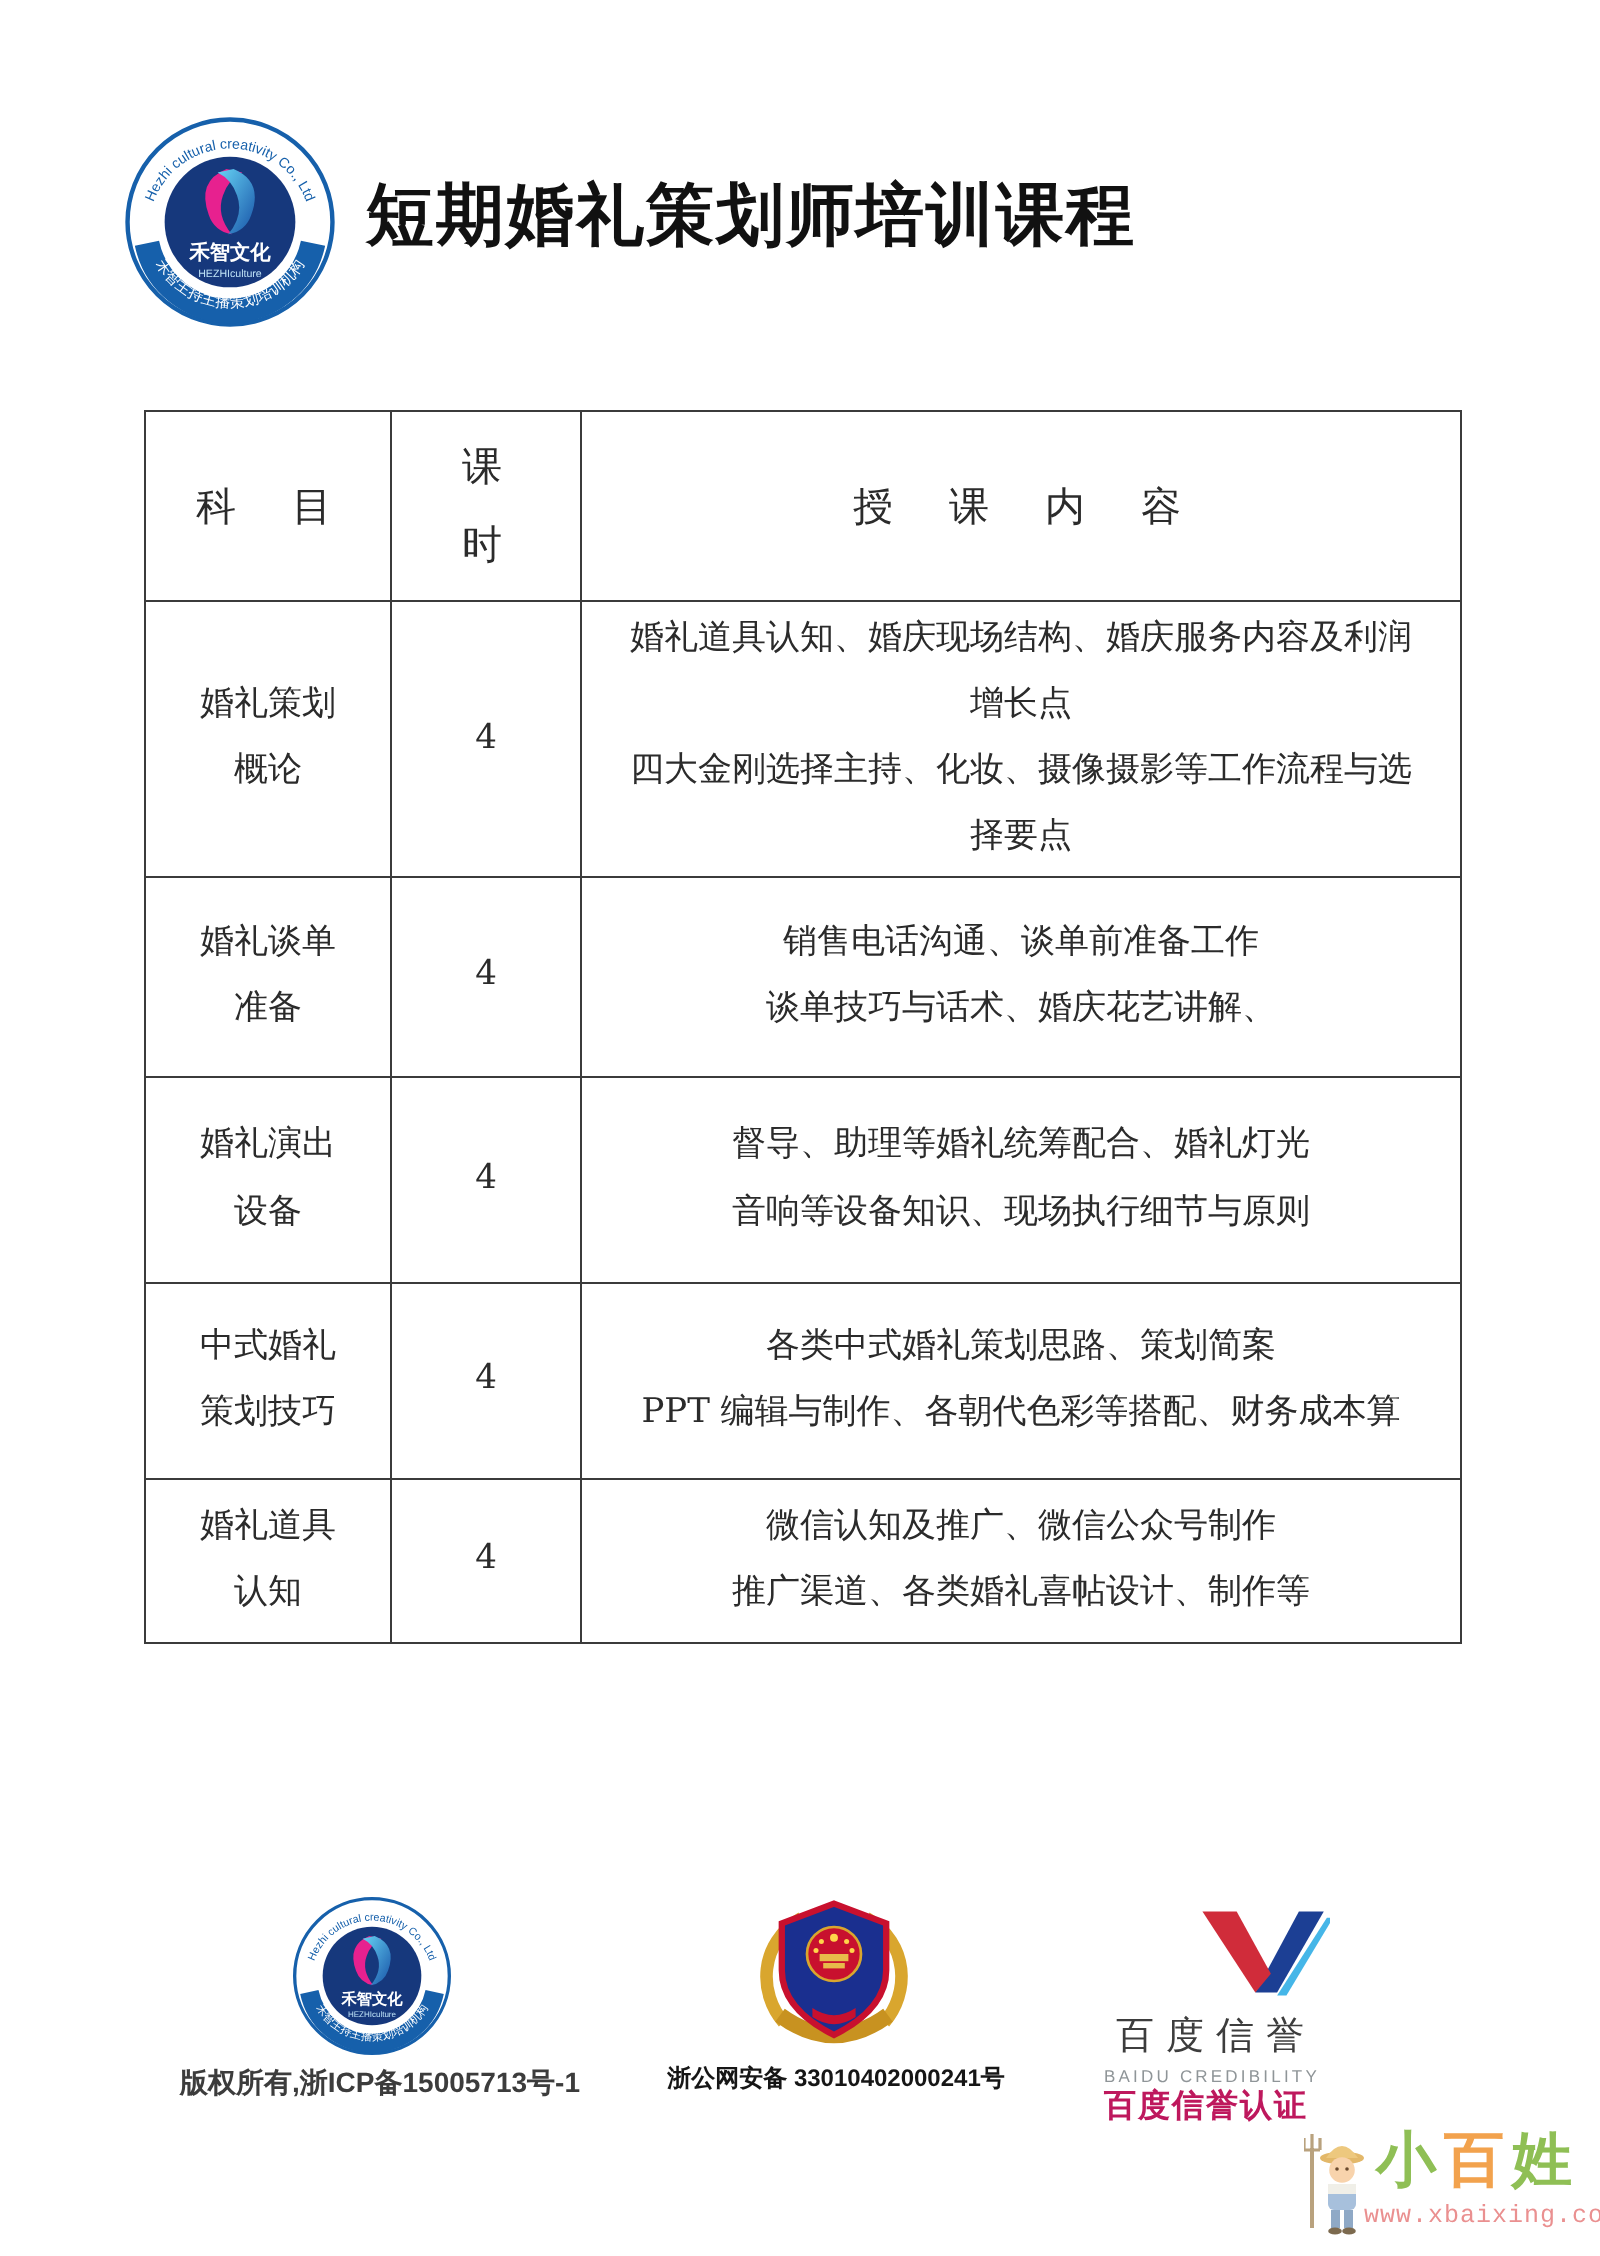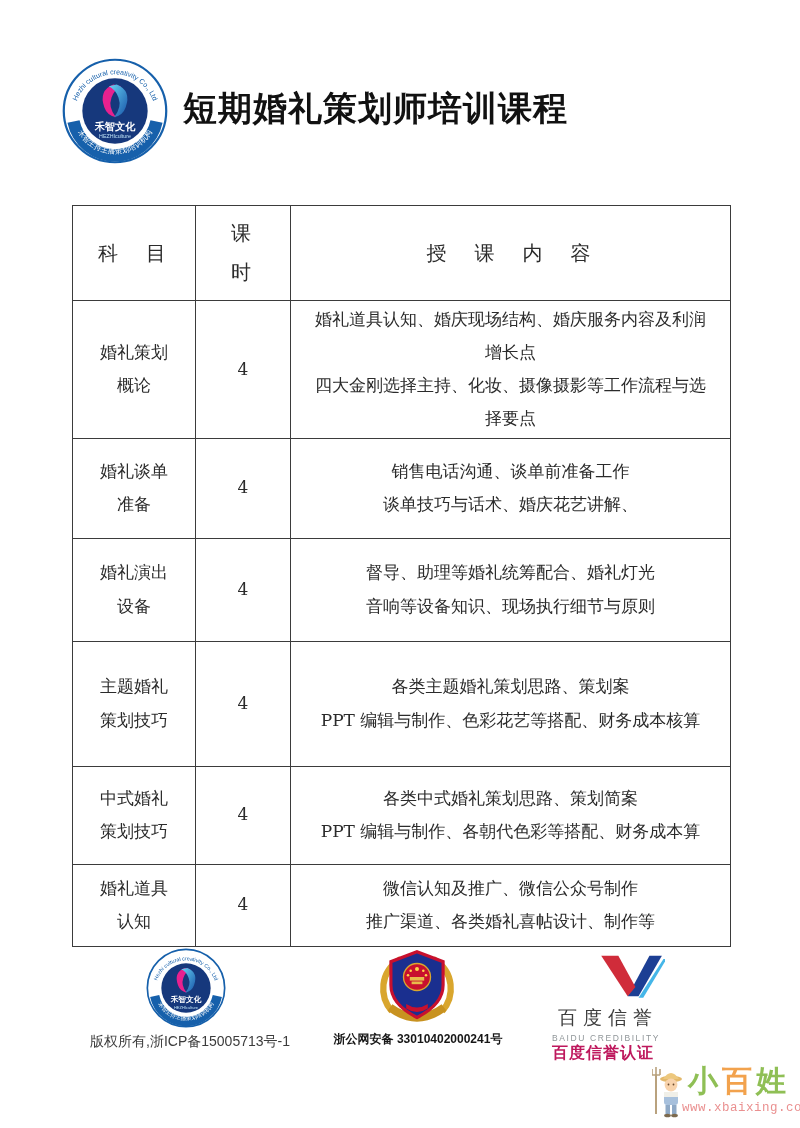--- a/index.html
+++ b/index.html
@@ -15,21 +15,21 @@
 
   
   table.course{position:absolute;left:72px;top:205px;width:658px;border-collapse:collapse;
       table-layout:fixed;}
   table.course td{border:1.5px solid #3b3b3b;text-align:center;vertical-align:middle;
       font-size:17px;color:#2b2b2b;white-space:pre-line;line-height:1.95;padding:2px 22px;}
   table.course td.hdr{font-size:20px;letter-spacing:4px;}
   col.c1{width:123px}col.c2{width:95px}col.c3{width:440px}
 
   
-  .foot-cap{position:absolute;font-family:"Liberation Sans","DejaVu Sans",sans-serif;}
+  .foot-cap{position:absolute;font-family:"Liberation Sans","DejaVu Sans",sans-serif;font-weight:bold;}
   .cap-copyright{left:85px;top:1033px;width:210px;text-align:center;font-size:14px;color:#3c3c3c;}
   .badge-police{position:absolute;left:372px;top:944px;width:90px;height:84px;}
   .cap-police{left:310px;top:1031px;width:216px;text-align:center;font-size:12px;font-weight:bold;color:#161616;}
   .baidu{position:absolute;left:552px;top:950px;width:156px;
       font-family:"Liberation Sans","DejaVu Sans",sans-serif;}
   .baidu-v{width:70px;height:52px;display:block;margin:0 auto;}
   .baidu-cn{font-size:19px;letter-spacing:6px;color:#3d3d3d;margin-top:3px;text-indent:6px;}
   .baidu-en{font-size:8.5px;letter-spacing:1.6px;color:#8f9598;margin-top:2px;}
   .baidu-cert{font-size:16px;font-weight:bold;color:#be185d;margin-top:0;letter-spacing:1px;}
 
@@ -98,27 +98,20 @@
       <td>4</td>
       <td>销售电话沟通、谈单前准备工作
 谈单技巧与话术、婚庆花艺讲解、</td>
     </tr>
     <tr style="height:103px">
       <td>婚礼演出设备</td>
       <td>4</td>
       <td>督导、助理等婚礼统筹配合、婚礼灯光
 音响等设备知识、现场执行细节与原则</td>
     </tr>
-    <tr style="height:125px">
-      <td>主题婚礼
-策划技巧</td>
-      <td>4</td>
-      <td>各类主题婚礼策划思路、策划案
-PPT 编辑与制作、色彩花艺等搭配、财务成本核算</td>
-    </tr>
     <tr style="height:98px">
       <td>中式婚礼
 策划技巧</td>
       <td>4</td>
       <td>各类中式婚礼策划思路、策划简案
 PPT 编辑与制作、各朝代色彩等搭配、财务成本算</td>
     </tr>
     <tr style="height:82px">
       <td>婚礼道具认知</td>
       <td>4</td>

